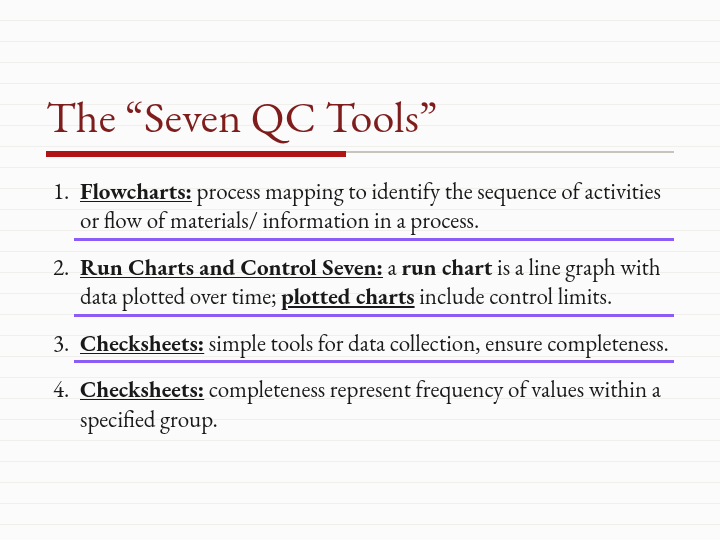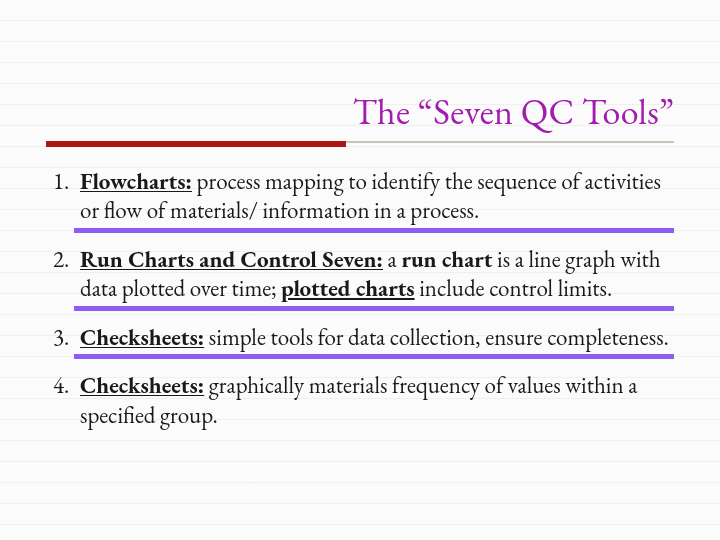--- a/index.html
+++ b/index.html
@@ -24,26 +24,25 @@
       #eceae6 21px
     );
     opacity: 0.7;
     pointer-events: none;
   }
   .slide {
     position: relative;
     padding: 88px 46px 0 46px;
   }
   .title {
-    font-size: 36px;
-    color: #a21caf;
+    font-size: 44px;
+    color: #7f1d1d;
     font-weight: 400;
     margin: 0 0 4px 0;
     letter-spacing: 0.3px;
-    text-align: right;
   }
   .title-underline {
     display: flex;
     align-items: flex-start;
     margin-top: 6px;
     margin-bottom: 18px;
   }
   .ul-red {
     height: 6px;
     width: 300px;
@@ -59,21 +58,21 @@
     margin: 0;
     padding: 0 0 0 28px;
     list-style: decimal;
     color: #191919;
   }
   ol.items > li {
     font-size: 23px;
     line-height: 1.28;
     padding: 2px 4px 2px 6px;
     margin-bottom: 10px;
-    border-bottom: 5px solid #8b5cf6;
+    border-bottom: 3px solid #8b5cf6;
   }
   ol.items > li:last-child { border-bottom: none; }
   .hdg {
     font-weight: 700;
     text-decoration: underline;
     text-decoration-thickness: 1px;
     text-underline-offset: 2px;
   }
   .run  { font-weight: 700; text-underline-offset: 2px; }
   .ctrl { font-weight: 700; text-decoration: underline; text-underline-offset: 2px; }
@@ -100,18 +99,18 @@
 
     <li>
       <span class="hdg">Run Charts and Control Seven:</span><span>  a </span><span class="run">run chart</span><span> is a line graph with data plotted over time; </span><span class="ctrl">plotted charts</span><span> include control limits.</span>
     </li>
 
     <li>
       <span class="hdg">Checksheets:</span><span>  simple tools for data collection, ensure completeness.</span>
     </li>
 
     <li>
-      <span class="hdg">Checksheets:</span><span>  graphically materials frequency of values within a specified group.</span>
+      <span class="hdg">Checksheets:</span><span>  completeness represent frequency of values within a specified group.</span>
     </li>
 
   </ol>
 
 </div>
 
 </body></html>

